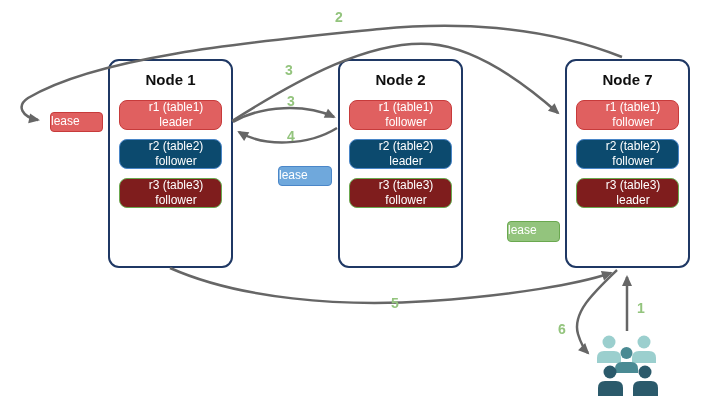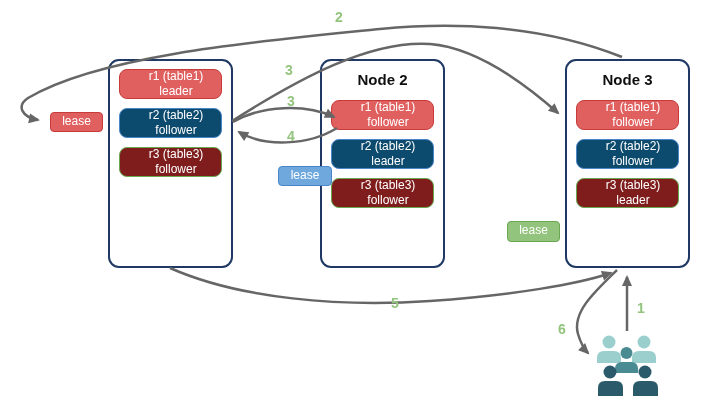--- a/index.html
+++ b/index.html
@@ -7,39 +7,39 @@
     position:relative; width:704px; height:405px; background:#ffffff;
     font-family:"Liberation Sans", sans-serif; overflow:hidden;
   }
   
   .node {
     position:absolute; top:59px; width:125px; height:209px;
     background:#ffffff; border:2px solid #1f3864; border-radius:11px;
     box-sizing:border-box; padding:8px 9px 0;
   }
   .node-1 { left:108px; }
-  .node-2 { left:320px; }
+  .node-2 { left:338px; }
   .node-3 { left:565px; }
   .node-title {
     text-align:center; font-size:15px; font-weight:bold; color:#0f0f0f;
     margin:2px 0 11px; line-height:18px;
   }
   .replica {
     height:30px; border-radius:8px; margin-bottom:9px;
     display:flex; flex-direction:column; align-items:center; justify-content:center;
     color:#ffffff; font-size:12px; line-height:15px; text-align:center;
     border:1px solid transparent; box-sizing:border-box;padding-left:11px;
   }
   .replica.red   { background:#e06060; border-color:#c73b3b; }
   .replica.blue  { background:#0c4a6e; border-color:#4a86c8; }
   .replica.green { background:#7f1d1d; border-color:#6aa84f; }
   
   .lease {
     position:absolute; box-sizing:border-box; border-radius:4px;
-    font-size:12px; line-height:17px; color:#ffffff; text-align:center;
+    font-size:12px; line-height:17px; color:#ffffff; text-align:left;
     border:1.5px solid transparent;
   }
   .lease-red   { left:50px;  top:112px; width:53px; height:20px; background:#e06060; border-color:#c73b3b; }
   .lease-blue  { left:278px; top:166px; width:54px; height:20px; background:#6fa8dc; border-color:#4a86c8; }
   .lease-green { left:507px; top:221px; width:53px; height:21px; background:#93c47d; border-color:#6aa84f; }
   
   .step {
     position:absolute; transform:translate(-50%,-50%);
     font-size:14px; font-weight:bold; color:#93c47d;
   }
@@ -53,20 +53,21 @@
   
   .arrows { position:absolute; left:0; top:0; pointer-events:none; }
   .users  { position:absolute; left:595px; top:332px; }
 </style>
 </head>
 <body>
 
 <div class="canvas">
 
   <div class="node node-1">
+    <div class="node-title">Node 1</div>
     <div class="replica red">
       <span>r1 (table1)</span>
       <span>leader</span>
     </div>
     <div class="replica blue">
       <span>r2 (table2)</span>
       <span>follower</span>
     </div>
     <div class="replica green">
       <span>r3 (table3)</span>
@@ -84,21 +85,21 @@
       <span>r2 (table2)</span>
       <span>leader</span>
     </div>
     <div class="replica green">
       <span>r3 (table3)</span>
       <span>follower</span>
     </div>
   </div>
 
   <div class="node node-3">
-    <div class="node-title">Node 3</div>
+    <div class="node-title">Node 7</div>
     <div class="replica red">
       <span>r1 (table1)</span>
       <span>follower</span>
     </div>
     <div class="replica blue">
       <span>r2 (table2)</span>
       <span>follower</span>
     </div>
     <div class="replica green">
       <span>r3 (table3)</span>

